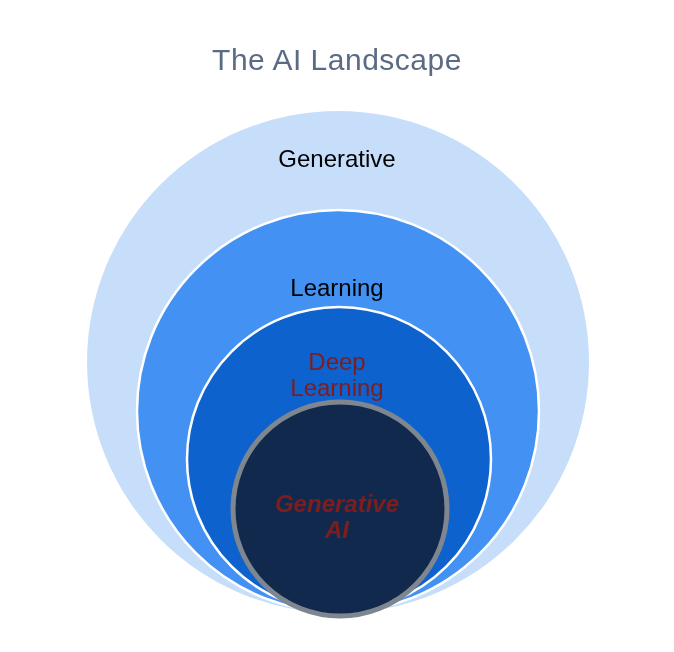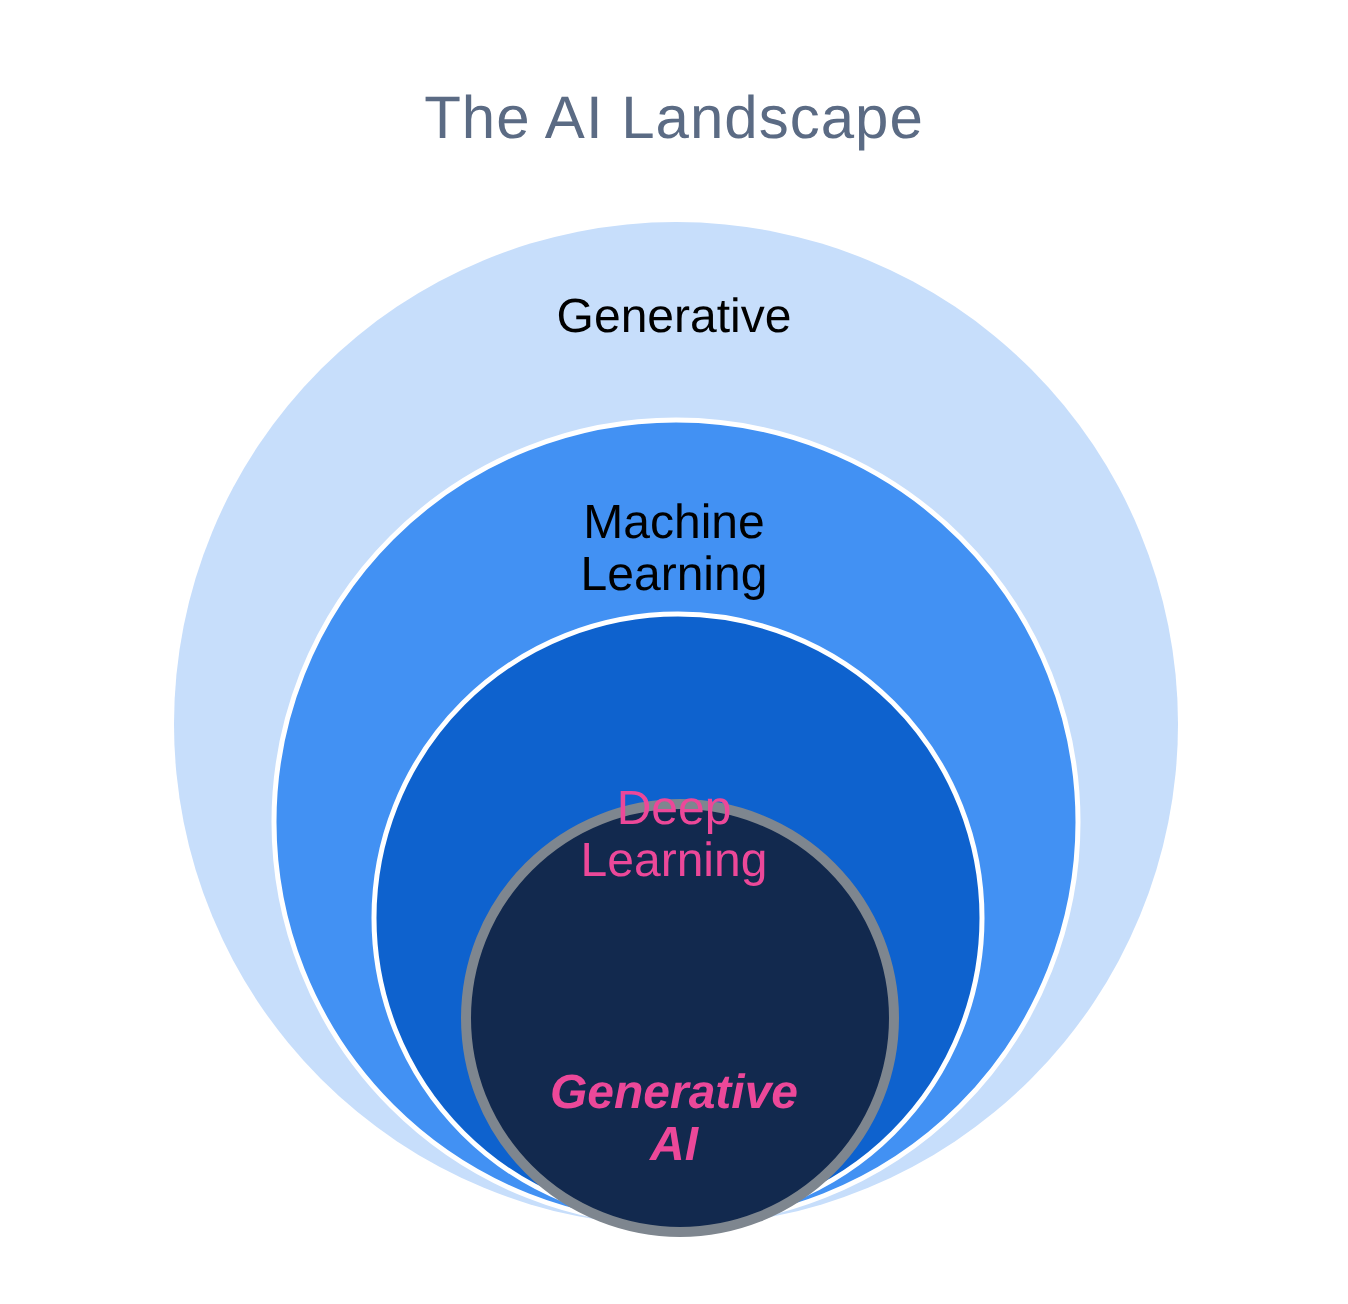--- a/index.html
+++ b/index.html
@@ -20,21 +20,21 @@
     letter-spacing: 0.5px;
     color: #5B6B84;
   }
 
   .ring-label {
     position: absolute; left: 0; width: 674px;
     text-align: center;
     font-size: 24px; line-height: 26px;
     color: #000000;
   }
-  .ring-label.light { color: #ec4899; margin-top: 43px; }
+  .ring-label.light { color: #7f1d1d; }
   .ring-label.bold  { font-weight: bold; font-style: italic; }
 
   #label-ai    { top: 146px; }
   #label-ml    { top: 249px; }
   #label-dl    { top: 349px; }
   #label-genai { top: 491px; }
 
   
   .sep { stroke: #ffffff; stroke-width: 2.5; }
   
@@ -52,21 +52,21 @@
     <circle class="genai-border" cx="340" cy="509" r="107" fill="#12294E"></circle>
   </svg>
 
   <div class="page-title">The AI Landscape</div>
 
   <div class="ring-label" id="label-ai">
     <span>Generative</span><br>
   </div>
 
   <div class="ring-label" id="label-ml">
-    <span>Machine</span><br>
+    <br>
     <span>Learning</span>
   </div>
 
   <div class="ring-label light" id="label-dl">
     <span>Deep</span><br>
     <span>Learning</span>
   </div>
 
   <div class="ring-label light bold" id="label-genai">
     <span>Generative</span><br>

